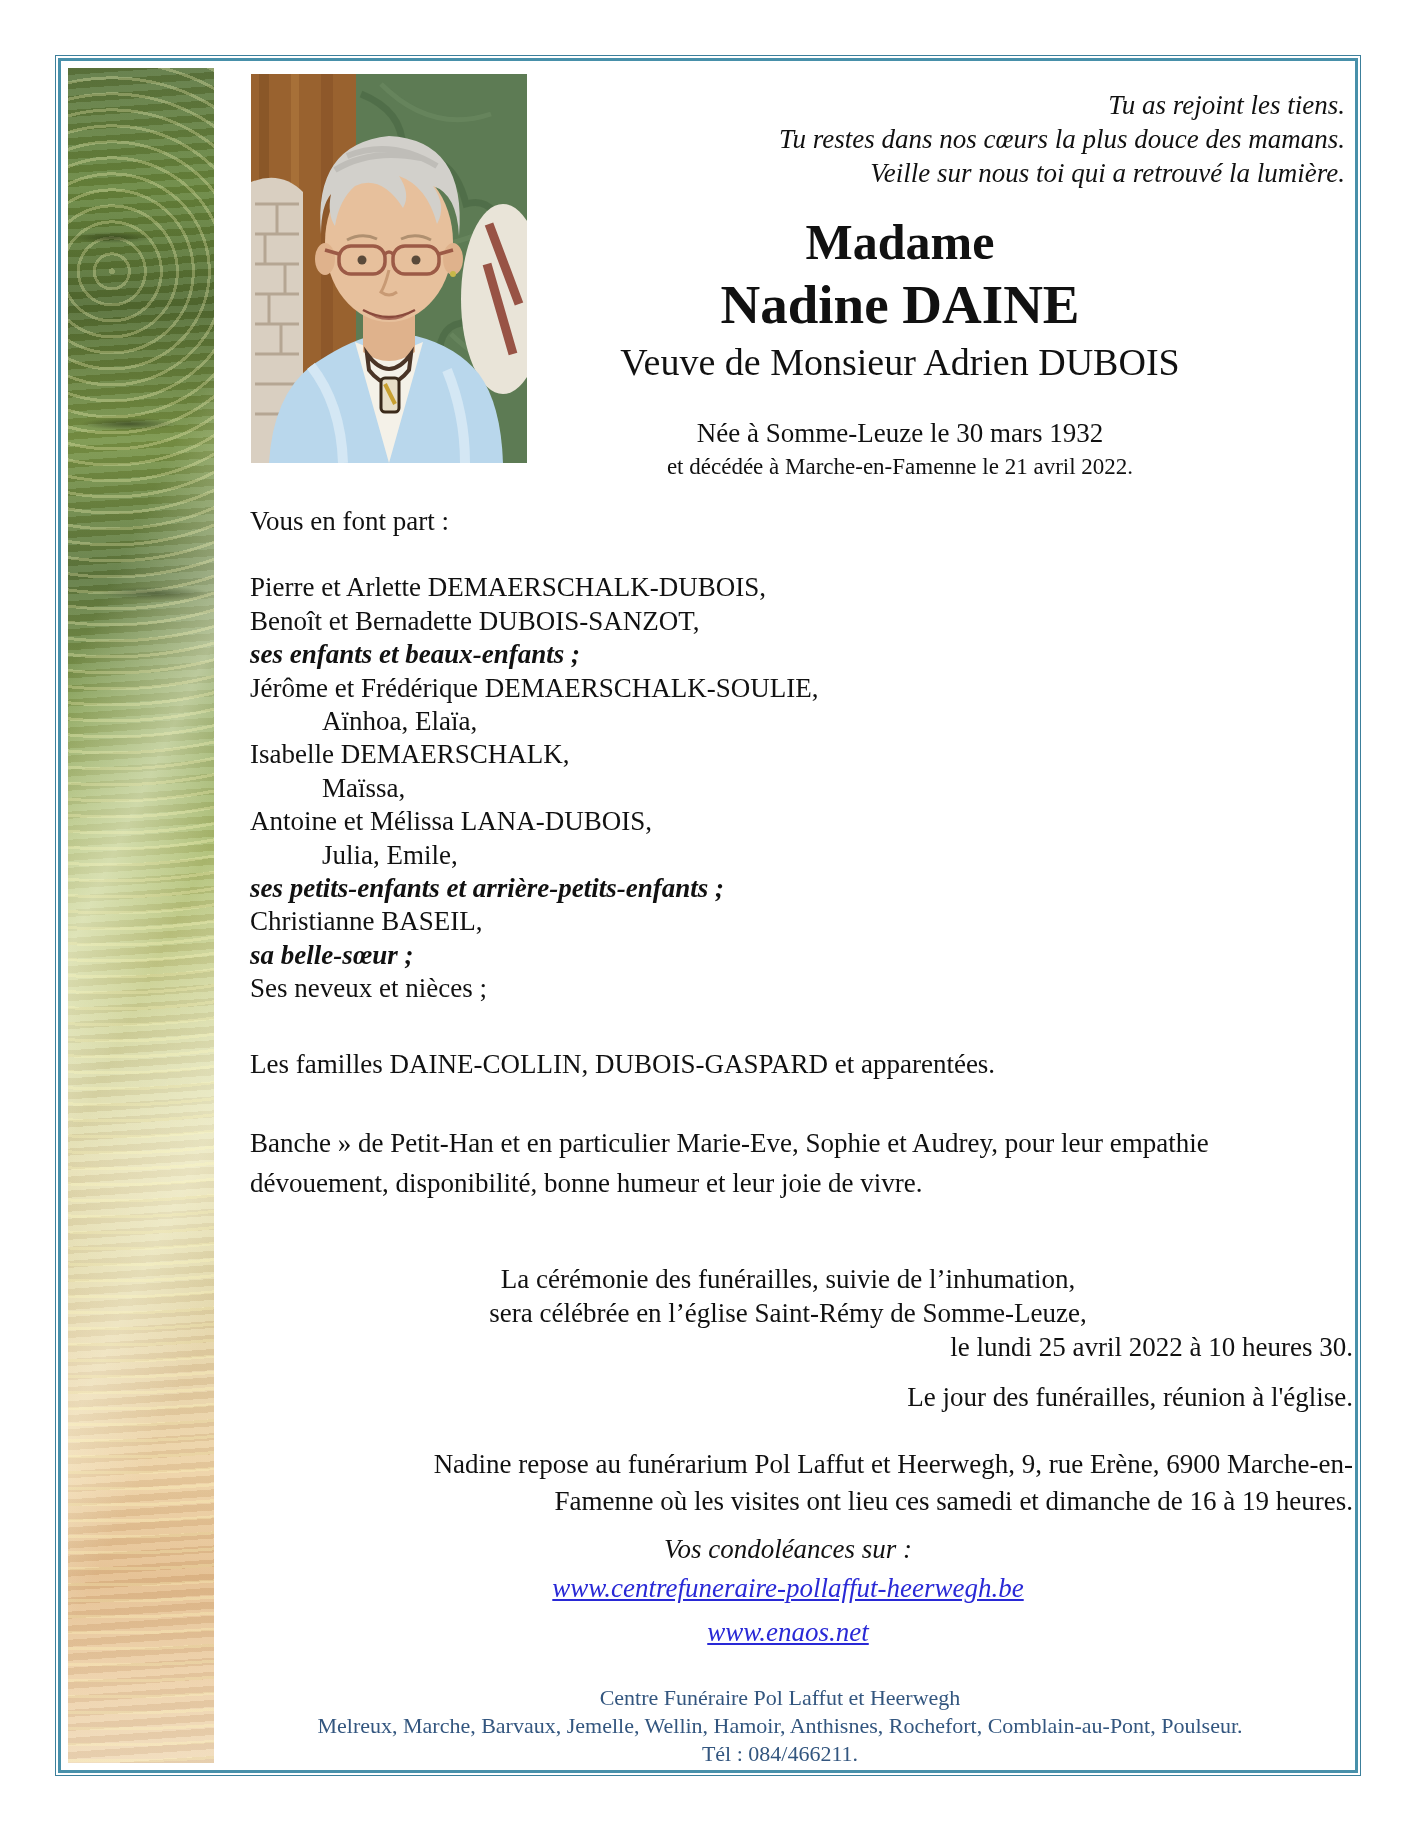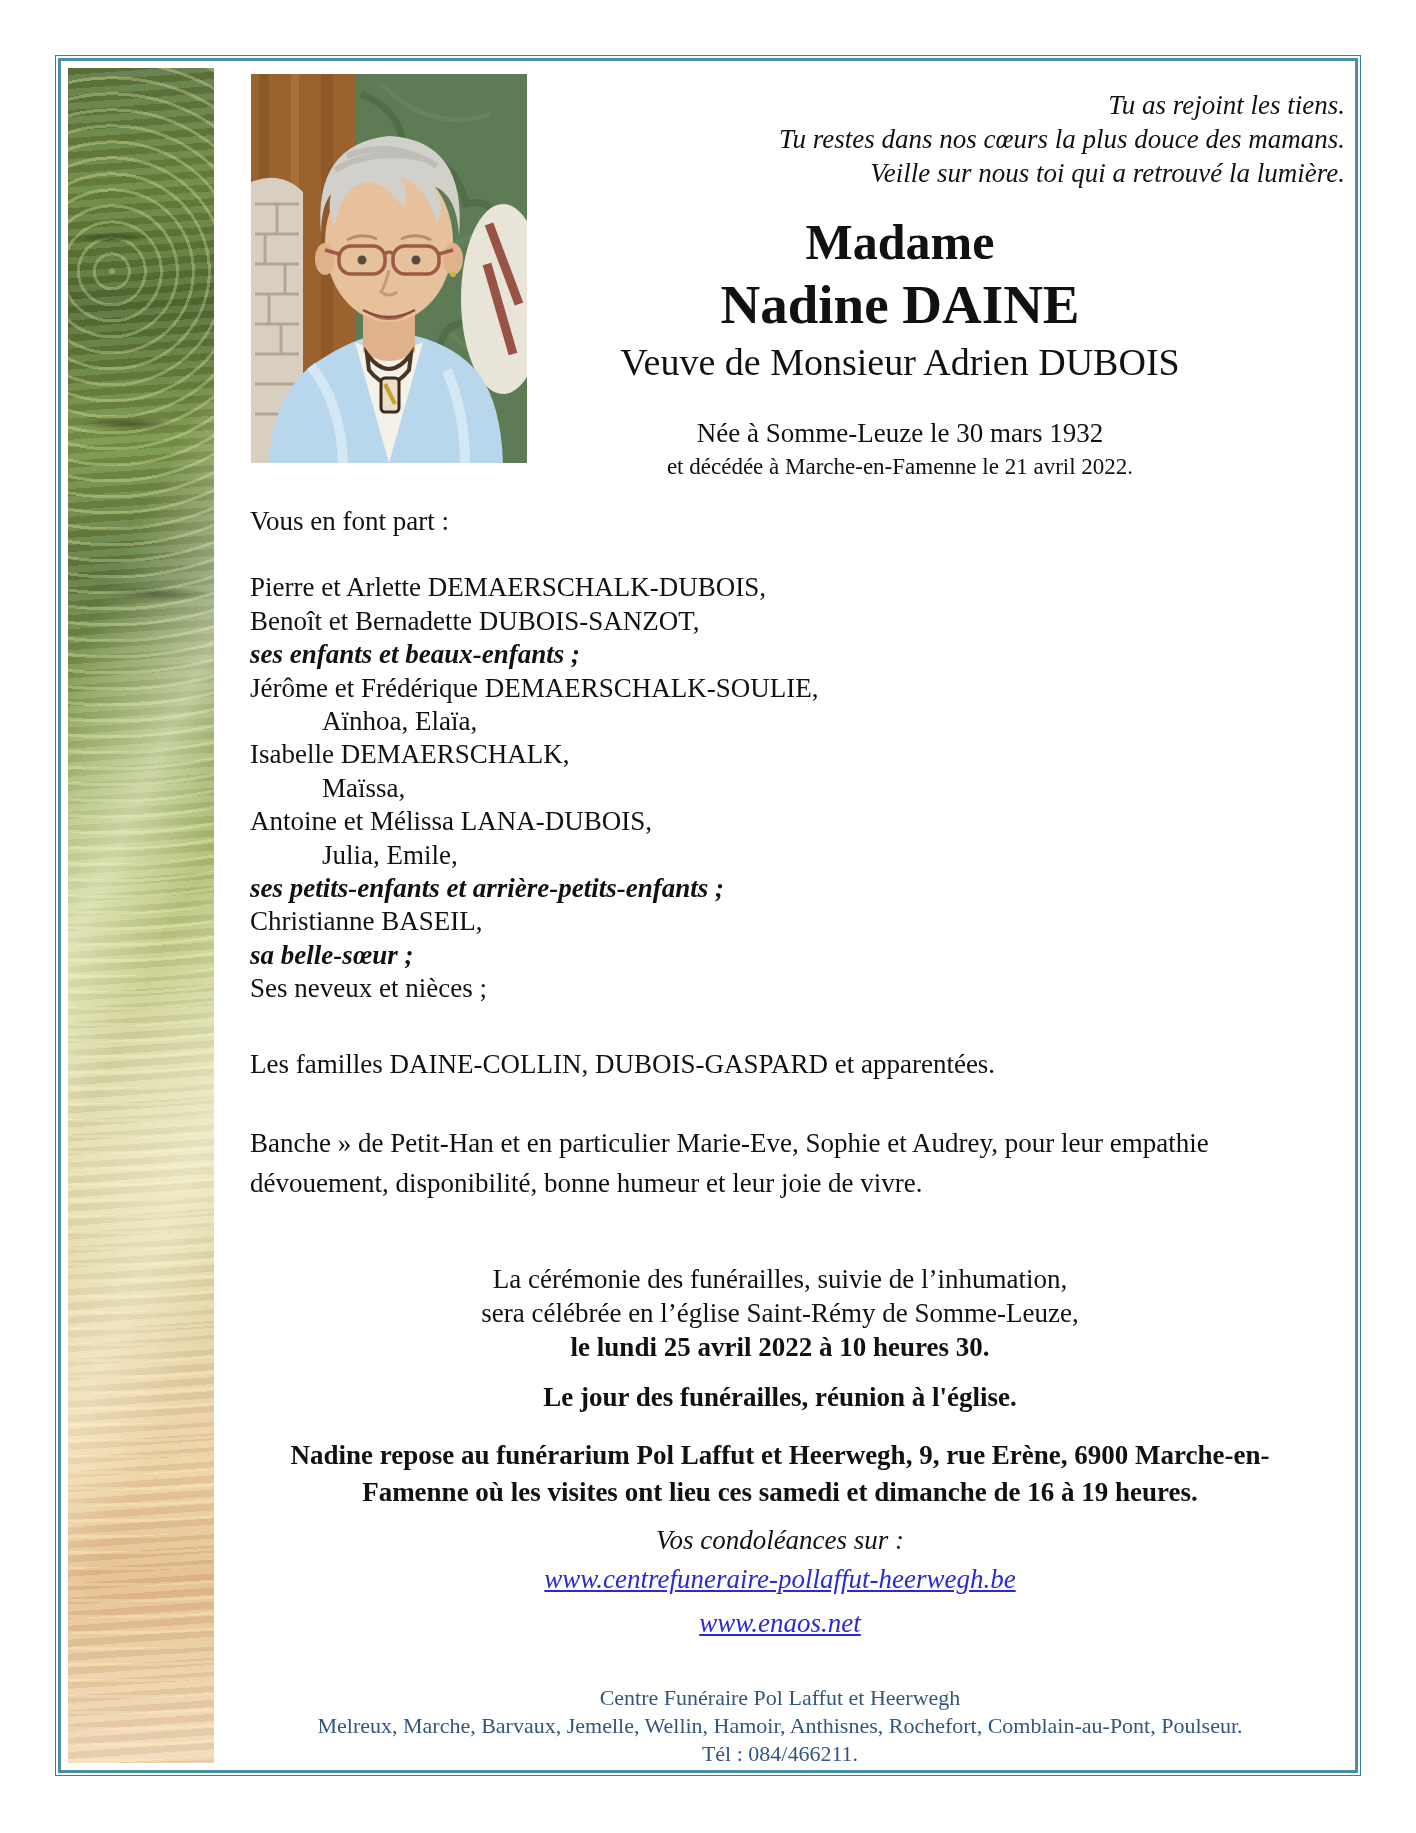--- a/index.html
+++ b/index.html
@@ -63,25 +63,25 @@
   }
   .fam{white-space:nowrap;}
   .fam.indent{padding-left:72px;}
   .fam.right{padding-right:48px;font-weight:bold;font-style:italic;}
   .fam.gap-top{margin-top:33px;}
   .families-line{margin-top:42px;}
   .thanks{margin-top:42px;line-height:40px;}
 
   .ceremony{
     left:215px;top:1262px;width:1130px;text-align:center;
-    font-size:27px;line-height:34px;
-  }
-  .bold{font-weight:bold;}
+    font-size:27px;line-height:34px;padding-left:8px;
+  }
+  .bold{font-weight:normal;text-align:right;}
   .c-jour{margin-top:16px;}
-  .c-repose{margin-top:23px;line-height:37px;}
+  .c-repose{margin-top:32px;line-height:37px;}
   .c-vos{margin-top:12px;font-style:italic;}
   .c-link{line-height:44px;font-style:italic;}
   .c-link a{color:#2929d6;text-decoration:underline;}
 
   .footer{
     left:215px;top:1684px;width:1130px;text-align:center;
     font-size:22px;line-height:28px;color:#33567f;
   }
 </style>
 </head>

